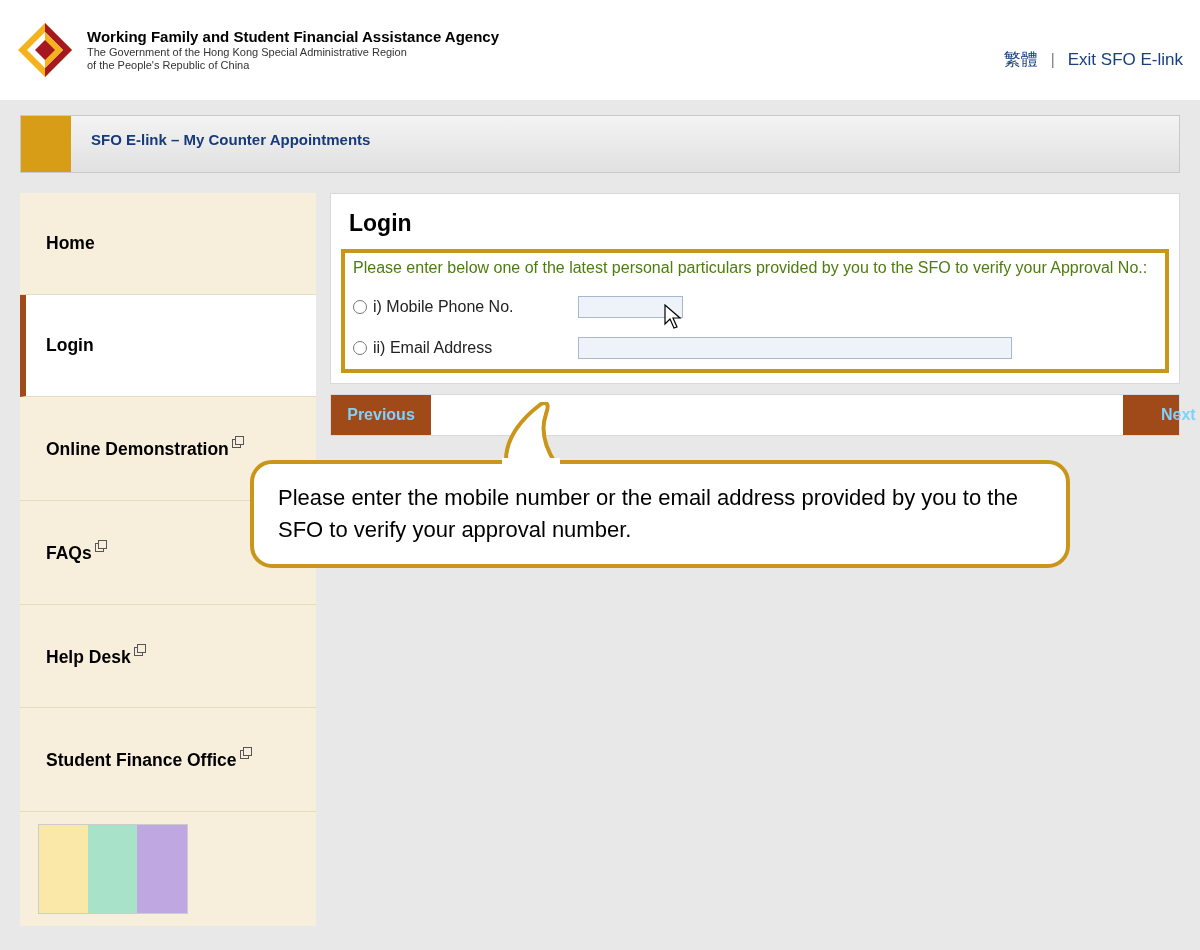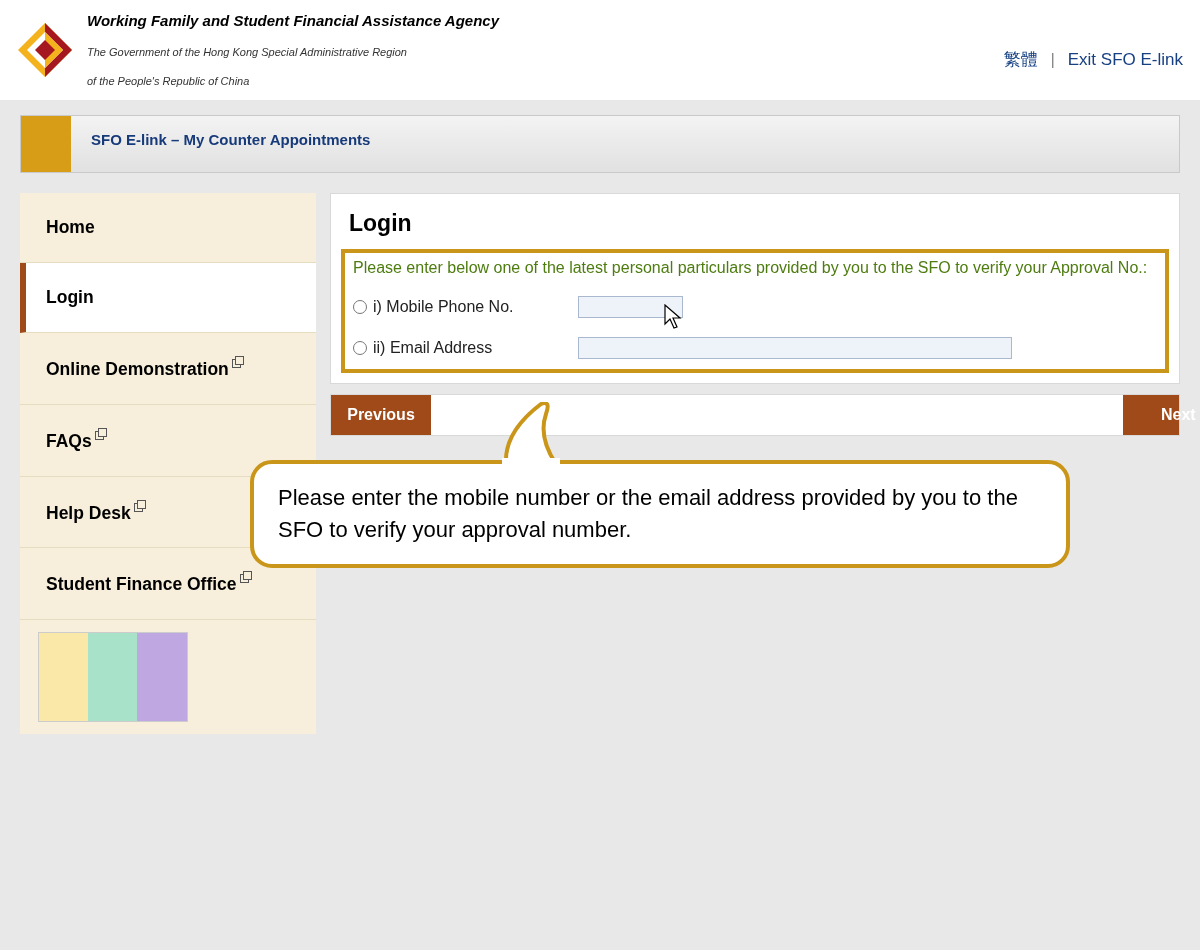--- a/index.html
+++ b/index.html
@@ -2,39 +2,39 @@
 <html><head>
 <meta charset="utf-8">
 <style>
   * { box-sizing: border-box; margin: 0; padding: 0; }
   body { font-family: Arial, sans-serif; background: #e8e8e8; width: 1200px; }
   
   
   .top-header { background: #fff; height: 100px; display: flex; align-items: center; padding: 0 15px; position: relative; }
   .logo-block { display: flex; align-items: center; gap: 12px; }
   .logo-svg { width: 60px; height: 60px; }
-  .agency-text { line-height: 1.2; font-style: italic; }
+  .agency-text { line-height: 1.2; }
   .agency-title { font-weight: bold; font-size: 15px; color: #000; }
-  .agency-sub { font-size: 11px; color: #333; margin-top: 16px; }
+  .agency-sub { font-size: 11px; color: #333; margin-top: 0; }
   .header-links { position: absolute; right: 17px; top: 48px; font-size: 17px; }
   .header-links a { color: #174082; text-decoration: none; }
   .header-links .sep { color: #888; margin: 0 8px; }
   
   
   .title-bar-wrap { padding: 15px 20px 0 20px; }
   .title-bar { display: flex; background: linear-gradient(to bottom, #f3f3f3, #e1e1e1); border: 1px solid #c9c9c9; height: 58px; }
   .title-accent { width: 50px; background: #d79d17; }
   .title-text { padding: 15px 20px; font-size: 15px; font-weight: bold; color: #173a7a; }
   
   
   .content-wrap { display: flex; padding: 20px; gap: 14px; align-items: flex-start; }
   
   
   .sidebar { width: 296px; background: #f7efdb; }
-  .nav-item { display: block; padding: 24px 26px; font-size: 17.5px; color: #000; text-decoration: none; border-bottom: 1px solid #e6dcc0; font-weight: bold; position: relative; }
+  .nav-item { display: block; padding: 40px 26px; font-size: 17.5px; color: #000; text-decoration: none; border-bottom: 1px solid #e6dcc0; font-weight: bold; position: relative; }
   .nav-item.active { background: #fff; border-left: 6px solid #a04a1a; padding-left: 20px; }
   .ext-icon { display: inline-block; width: 11px; height: 11px; margin-left: 3px; vertical-align: super; position: relative; }
   .ext-icon::before { content:""; position:absolute; border:1px solid #555; width:7px; height:7px; left:0px; top:2px; }
   .ext-icon::after { content:""; position:absolute; border:1px solid #555; width:7px; height:7px; left:3px; top:-1px; background:#f7efdb;}
   .sidebar-banner { padding: 12px 18px; }
   .banner-box { width: 150px; height: 90px; background: linear-gradient(90deg,#f9e8a8 33%,#a8e2c9 33% 66%,#bfa8e2 66%); border:1px solid #ccc; position:relative;}
   
   
   .main { flex: 1; }
   .panel { background: #fff; border: 1px solid #d9d9d9; padding: 16px 10px 10px 10px; }
@@ -42,21 +42,21 @@
   .highlight-box { border: 4px solid #c9961a; padding: 6px 8px 10px 8px; }
   .instr { font-size: 16px; color: #4d7c0f; margin-bottom: 6px; }
   .opt-row { display: flex; align-items: center; margin-top: 19px; }
   .opt-row label { display:flex; align-items:center; width: 225px; font-size: 16px; color:#222;}
   .opt-row input[type=radio]{ margin-right:6px; width:14px; height:14px;}
   .txtfield { border:1px solid #a9b8cf; background:#eef2f9; height:22px; font-size:14px; padding:1px 4px;}
   .txtfield.short{width:105px;}
   .txtfield.long{width:434px;}
   
   .btn-row { display:flex; margin-top:10px; background:#fff; border:1px solid #d9d9d9;}
-  .btn { border:none; color:#ffffff; font-weight:bold; font-size:16px; height:40px; cursor:pointer;}
+  .btn { border:none; color:#7dd3fc; font-weight:bold; font-size:16px; height:40px; cursor:pointer;}
   .btn-prev { background:#a04a1a; width:100px;}
   .btn-spacer{flex:1;}
   .btn-next { background:#a04a1a; width:56px;padding-left:38px;}
   
   
   .callout-wrap { position: relative; margin-top: 24px; margin-left: -80px; width: 820px; }
   .callout { background:#fff; border:4px solid #c9961a; border-radius: 22px; padding: 18px 24px; font-size: 22px; line-height:1.45; color:#000;}
   .callout-tail{position:absolute;top:-58px;left:246px;width:80px;height:62px;}
   
   

